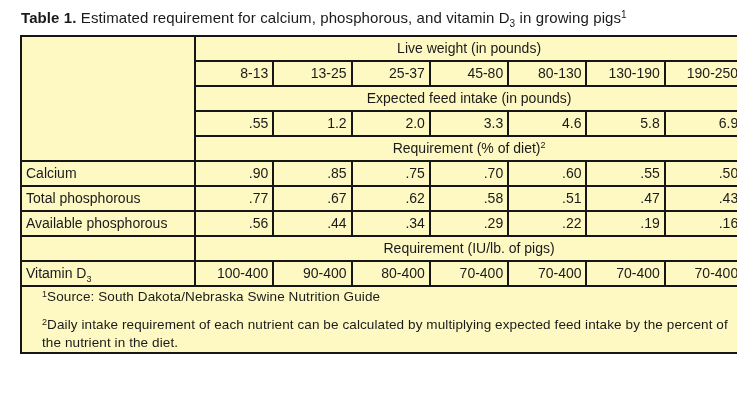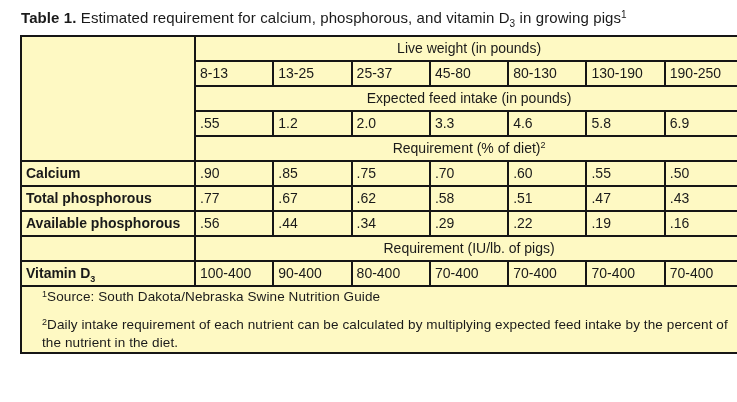--- a/index.html
+++ b/index.html
@@ -46,22 +46,22 @@
     padding: 1px 4px;
     background: #fef9c3;
     vertical-align: middle;
   }
   td.band {
     text-align: center;
     
     background: repeating-conic-gradient(#b6bac8 0% 25%, #ffffff 0% 50%) 0 0 / 2px 2px;
     height: 27px;
   }
-  td.value { text-align: left; }
-  td.rowlabel { text-align: left; padding-left: 7px; font-weight: bold; }
+  td.value { text-align: right; }
+  td.rowlabel { text-align: left; padding-left: 7px; }
   td.corner { background: #ffffff; }
 
   td sup {
     font-size: 9px;
     vertical-align: baseline;
     position: relative; top: -5px;
   }
   td sub {
     font-size: 9px;
     vertical-align: baseline;

